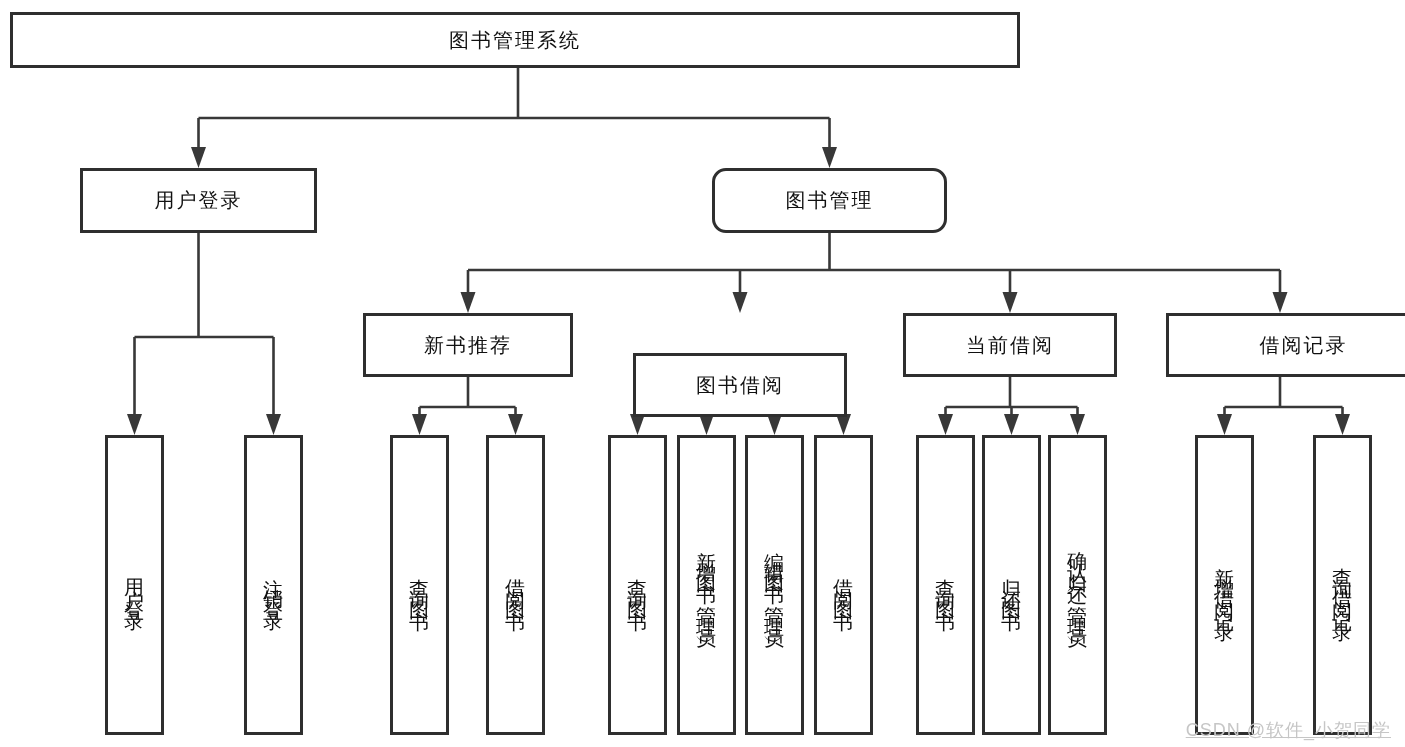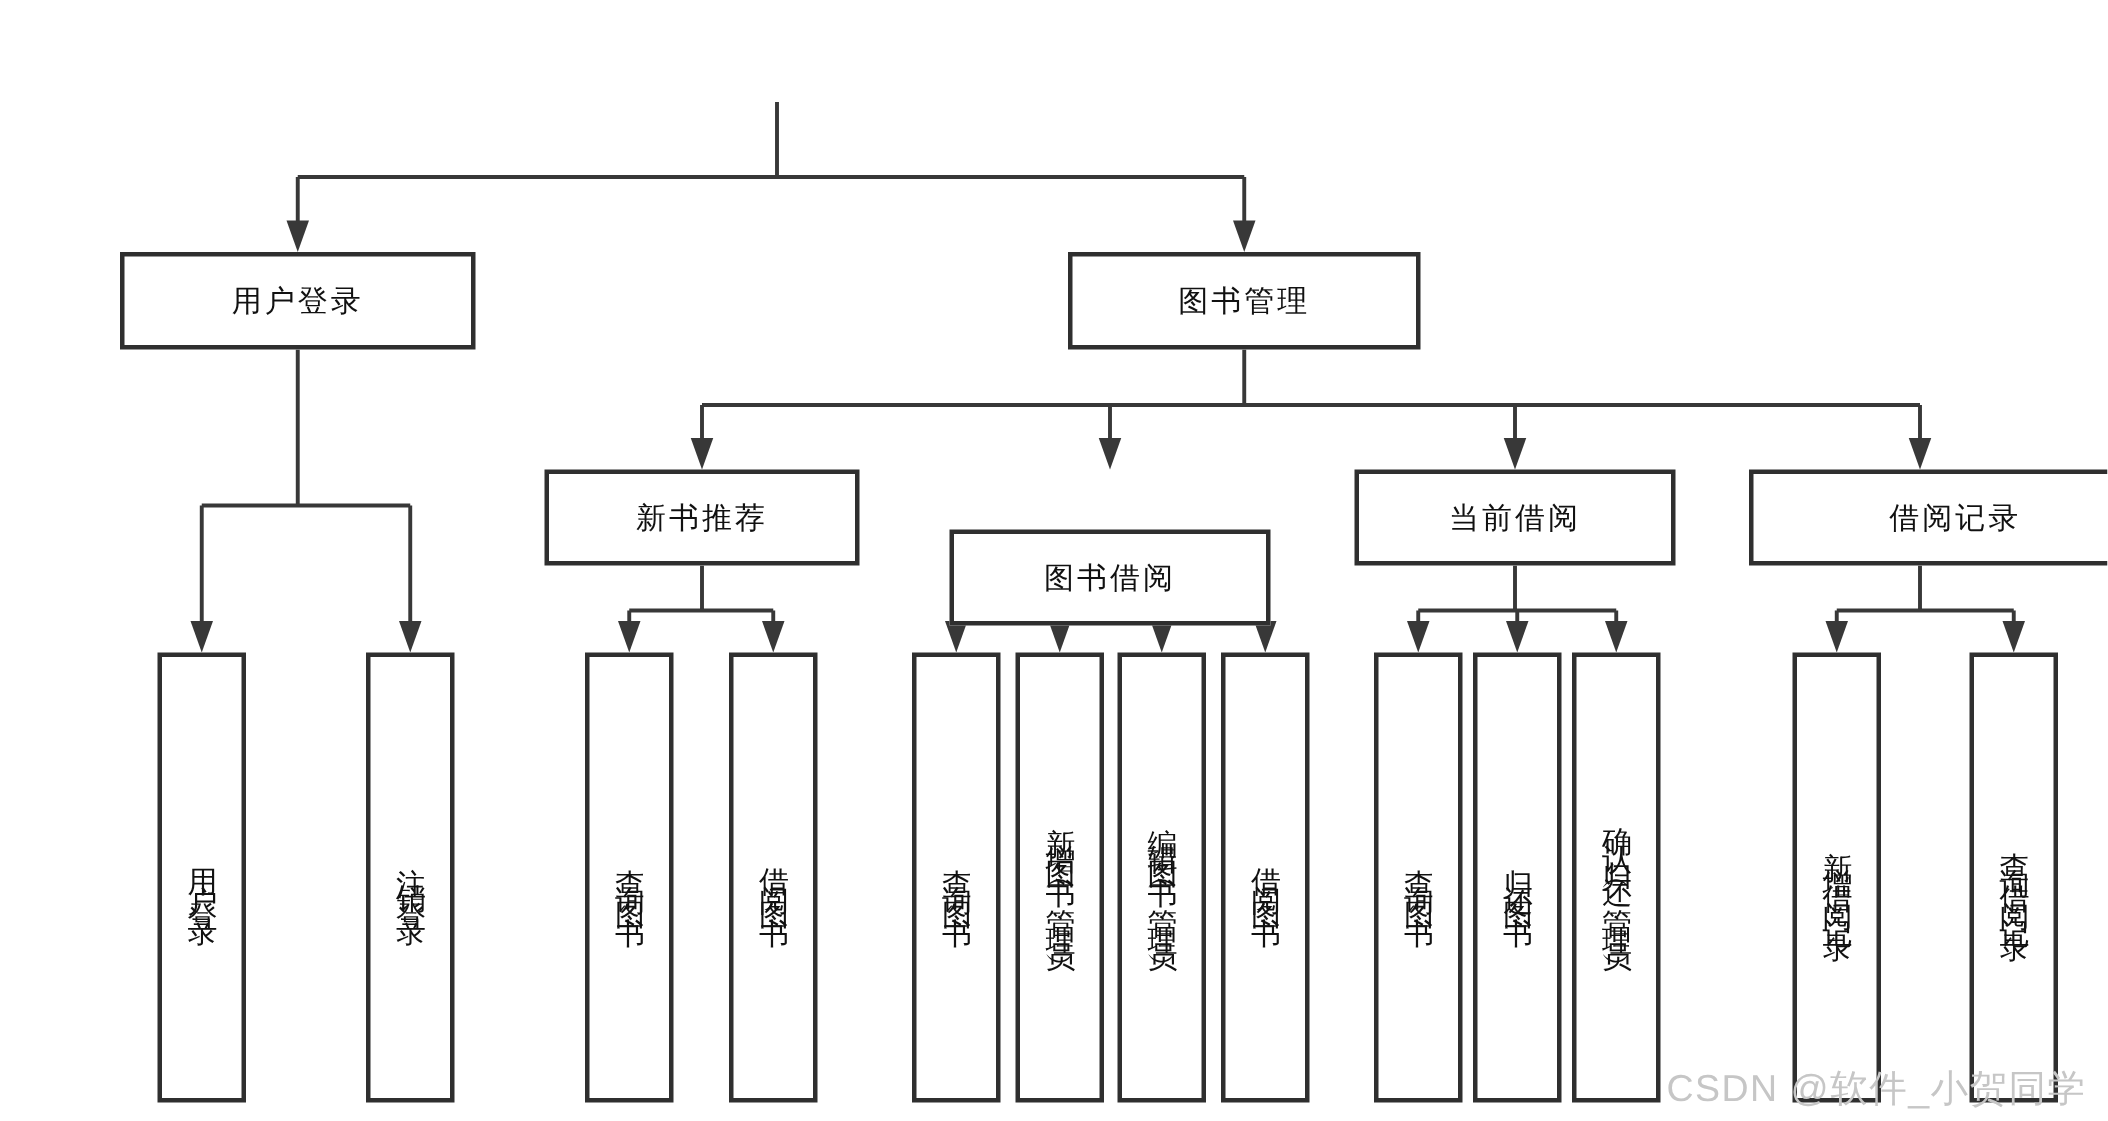--- a/index.html
+++ b/index.html
@@ -20,34 +20,34 @@
     display:flex; align-items:center; justify-content:center;
     font-size:20px; letter-spacing:2px; white-space:nowrap;
   }
   .node.leaf span{
     writing-mode:vertical-rl; text-orientation:mixed;
     letter-spacing:11px; font-size:20px; line-height:1;
   }
   
   .n-root{left:10px;top:12px;width:1010px;height:56px;}
   .n-user{left:80px;top:168px;width:237px;height:65px;}
-  .n-mgmt{left:712px;top:168px;width:235px;height:65px;}
+  .n-mgmt{left:712px;top:168px;width:235px;height:65px;border-radius:14px;}
   .n-sec0{left:363px;top:313px;width:210px;height:64px;text-align:center;}
   .n-sec1{left:633px;top:313px;width:214px;height:64px;margin-top:40px;}
   .n-sec2{left:903px;top:313px;width:214px;height:64px;}
   .n-sec3{left:1166px;top:313px;width:254px;height:64px;padding-left:21px;}
   .leaf{top:435px;width:59px;height:300px;}
   .l-u0{left:105px;} .l-u1{left:244px;}
   .l-a0{left:390px;} .l-a1{left:486px;}
   .l-b0{left:608px;} .l-b1{left:677px;} .l-b2{left:745px;} .l-b3{left:814px;}
   .l-c0{left:916px;} .l-c1{left:982px;} .l-c2{left:1048px;}
   .l-d0{left:1195px;} .l-d1{left:1313px;}
   .watermark{
-    position:absolute; right:14px; bottom:5px; font-size:25px;
-    color:var(--watermark); letter-spacing:1px; white-space:nowrap;
+    position:absolute; right:14px; bottom:5px; font-size:18px;
+    color:var(--watermark); letter-spacing:1px; white-space:nowrap;text-decoration:underline;
   }
 </style>
 </head>
 <body>
 
 <div class="canvas">
 
   <svg class="connectors" viewBox="0 0 1405 747">
     <g>
       <path d="M518 68 V118 M198.5 118 H829.5 M198.5 118 V152 M829.5 118 V152"></path>
@@ -84,20 +84,21 @@
       <polygon points="1004,414 1019,414 1011.5,435"></polygon>
       <polygon points="1070,414 1085,414 1077.5,435"></polygon>
     </g>
     <g>
       <path d="M1280 377 V407 M1224.5 407 H1342.5 M1224.5 407 V419 M1342.5 407 V419"></path>
       <polygon points="1217,414 1232,414 1224.5,435"></polygon>
       <polygon points="1335,414 1350,414 1342.5,435"></polygon>
     </g>
   </svg>
 
+  <div class="node n-root">图书管理系统</div>
 
   <div class="node n-user">用户登录</div>
   <div class="node n-mgmt">图书管理</div>
 
   <div class="node n-sec0">新书推荐</div>
   <div class="node n-sec1">图书借阅</div>
   <div class="node n-sec2">当前借阅</div>
   <div class="node n-sec3">借阅记录</div>
 
   <div class="node leaf l-u0">

